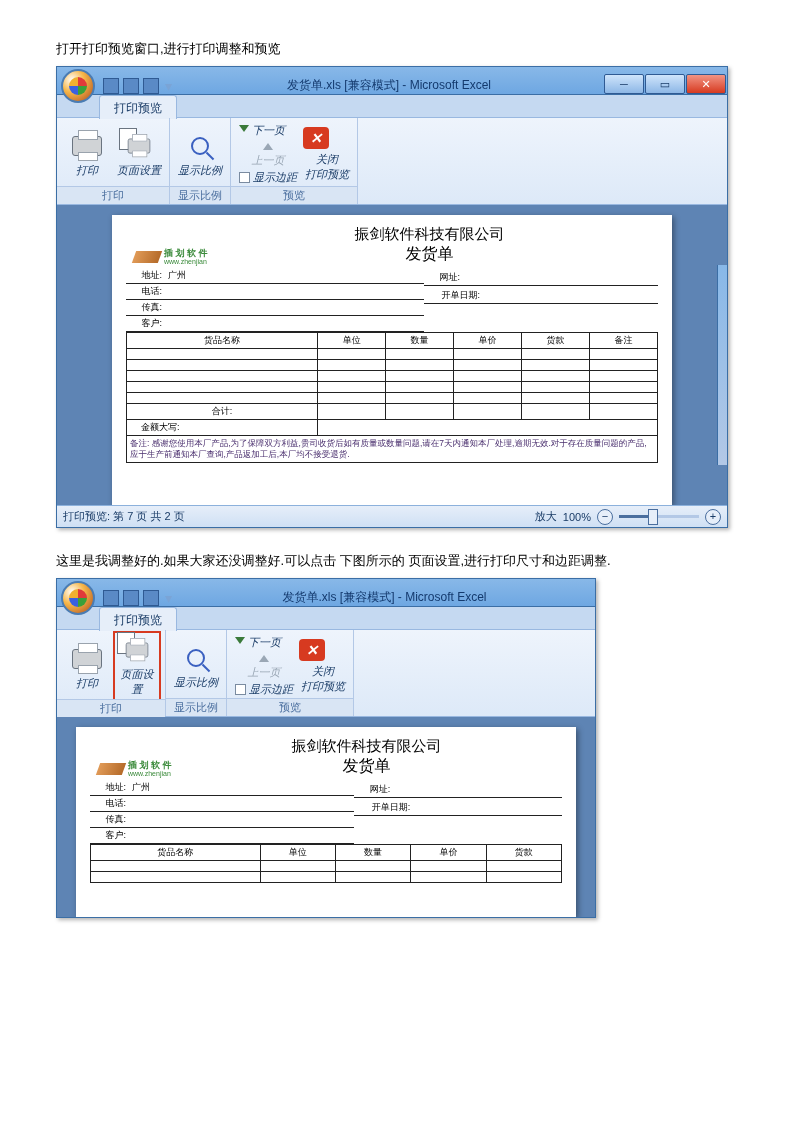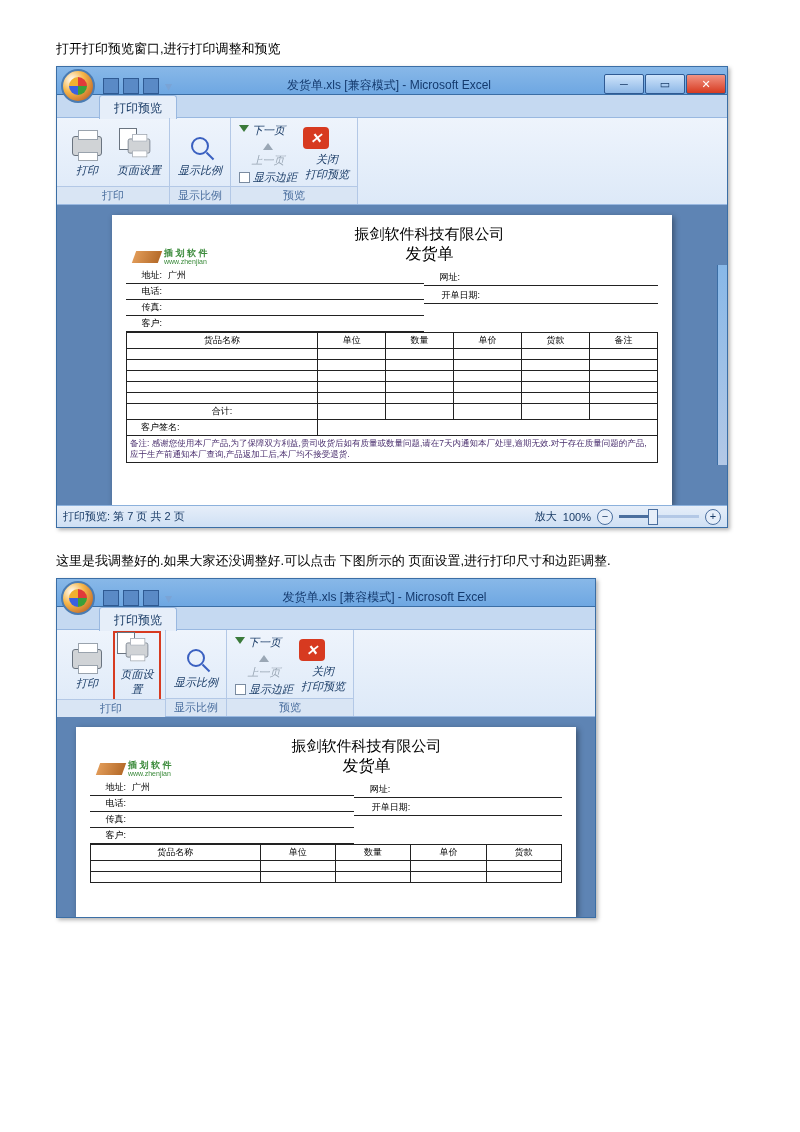--- a/index.html
+++ b/index.html
@@ -363,21 +363,21 @@
             </tr>
         <tr>
               <td style="text-align:center">合计:</td>
               <td></td>
               <td></td>
               <td></td>
               <td></td>
               <td></td>
             </tr>
         <tr>
-              <td style="text-align:left">客户签名:</td>
+              <td style="text-align:left">金额大写:</td>
               <td colspan="5"></td>
             </tr>
       </tbody>
         </table>
       <div class="note">备注: 感谢您使用本厂产品,为了保障双方利益,贵司收货后如有质量或数量问题,请在7天内通知本厂处理,逾期无效.对于存在质量问题的产品,应于生产前通知本厂查询,产品返加工后,本厂均不接受退货.</div>
     </div>
   </div>
 
   <div class="statusbar">
     <span>打印预览: 第 7 页 共 2 页</span>

